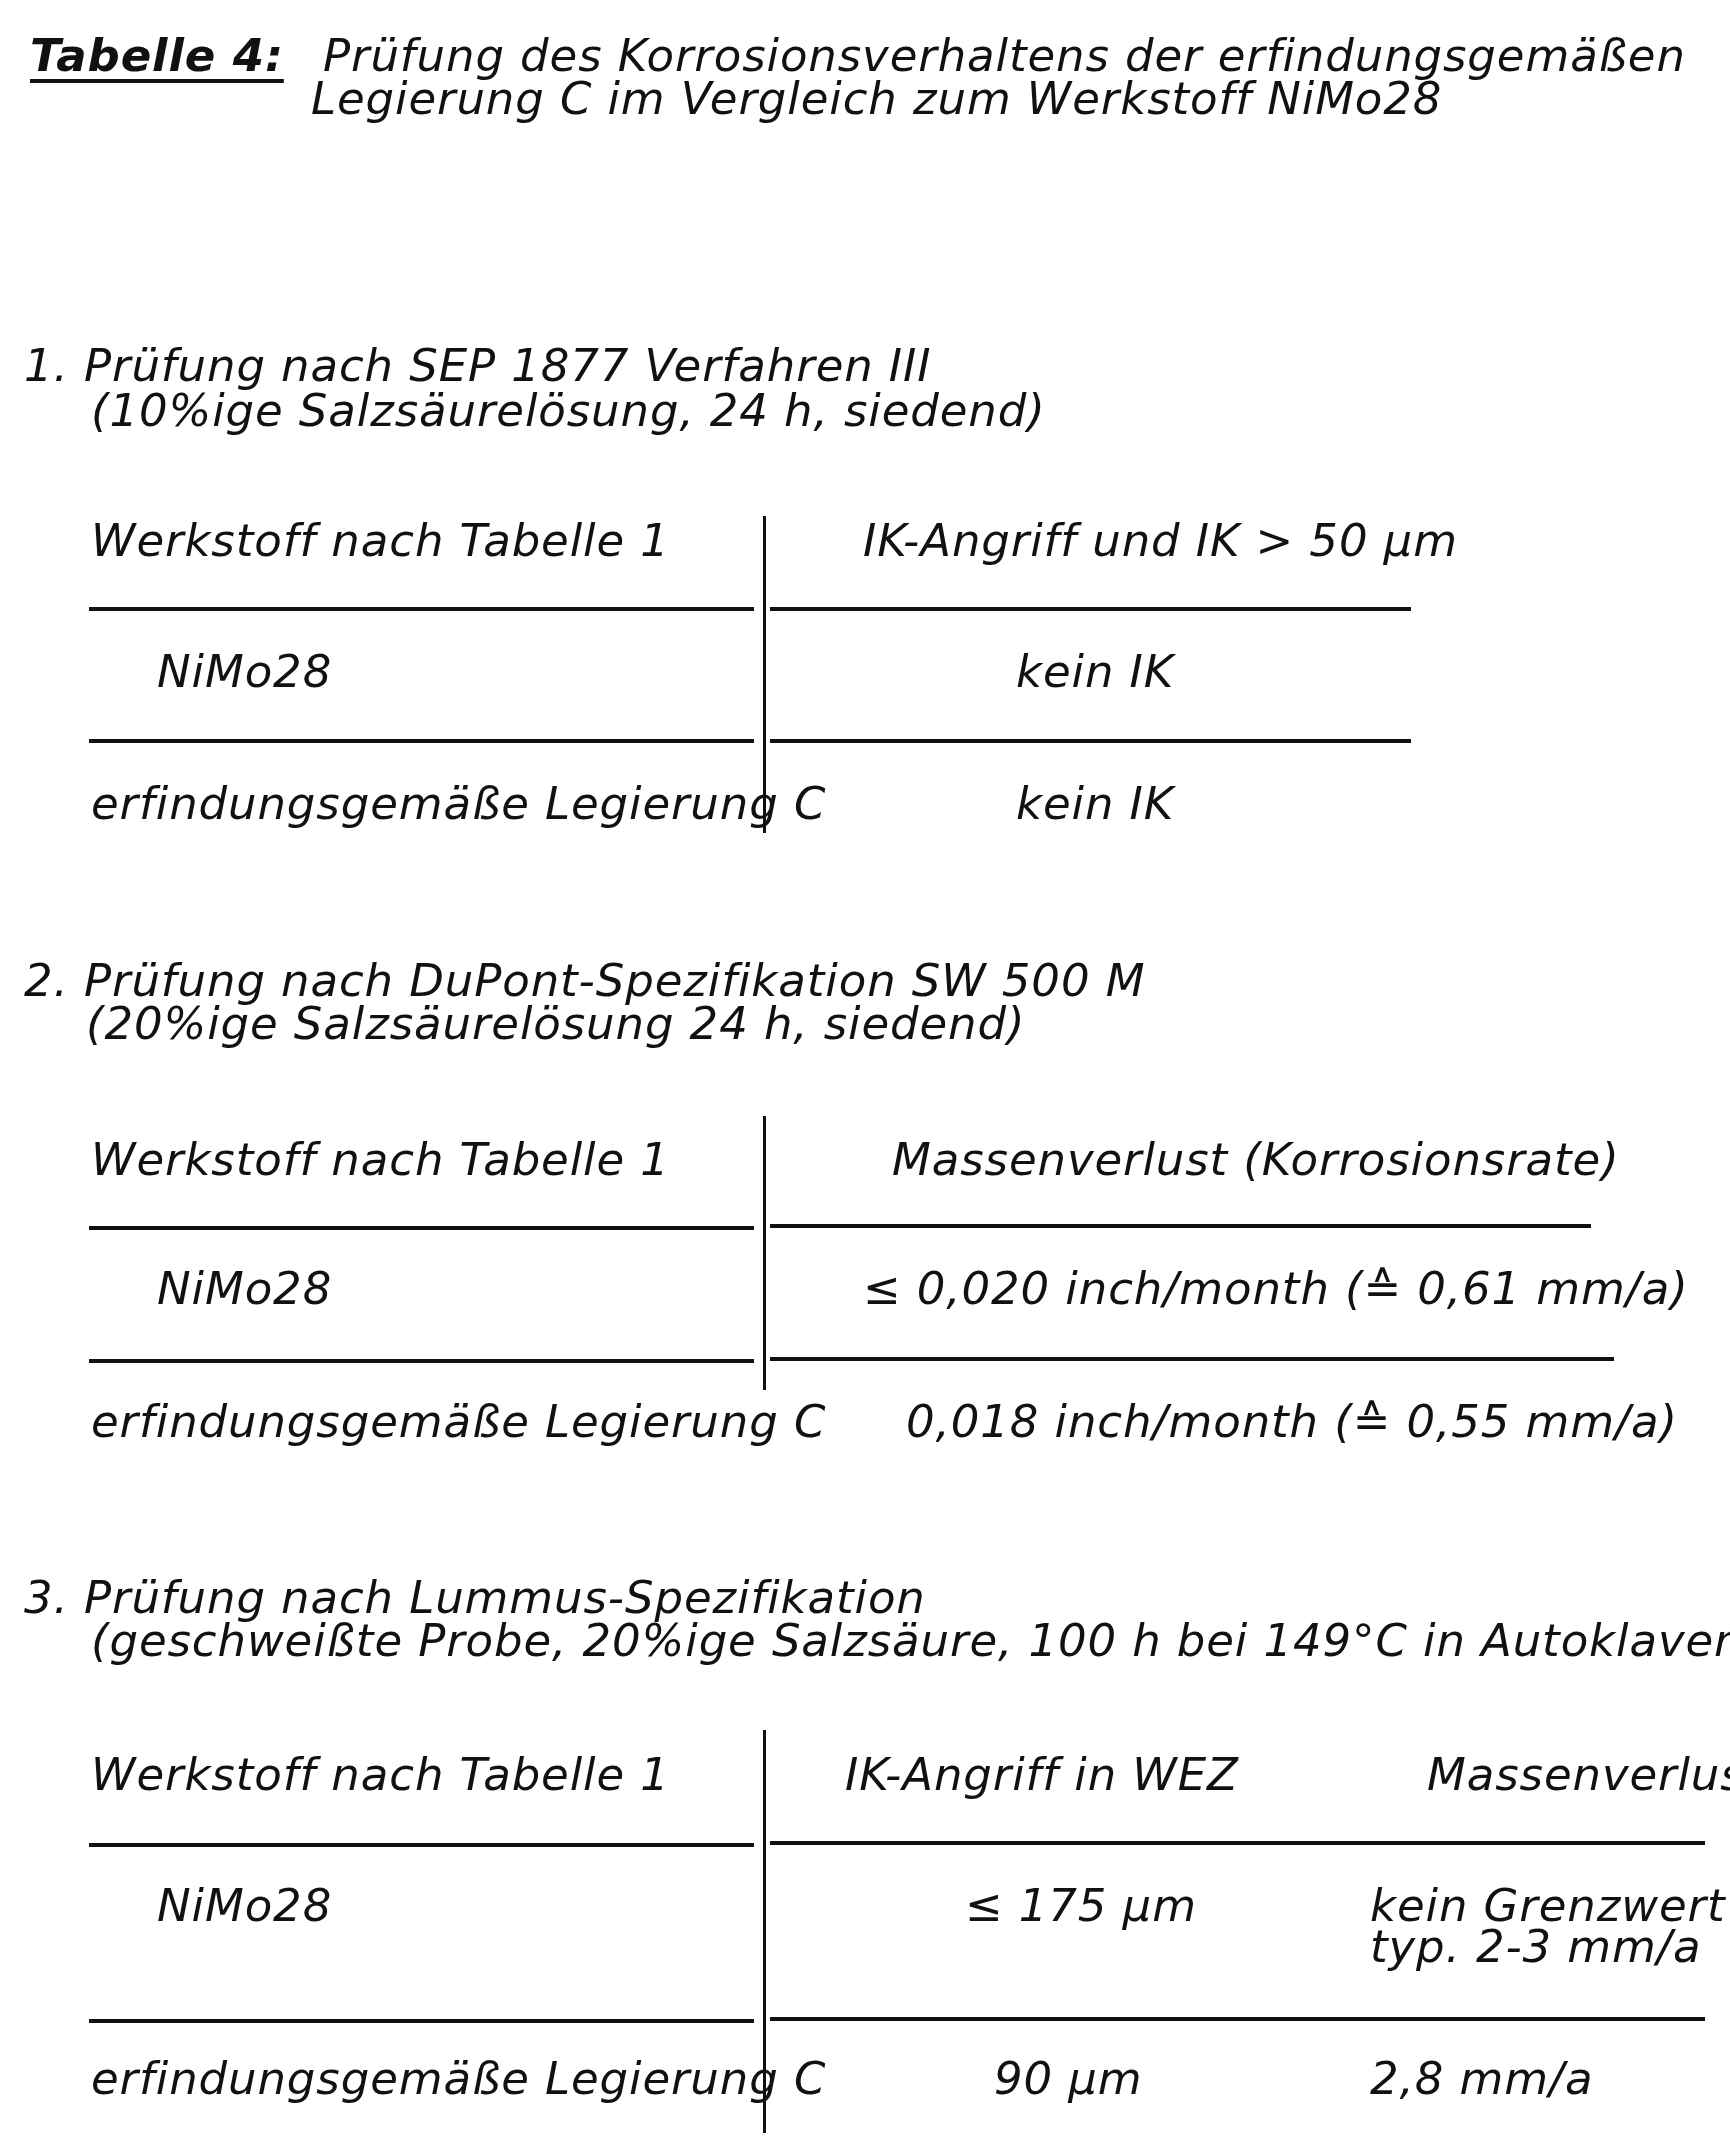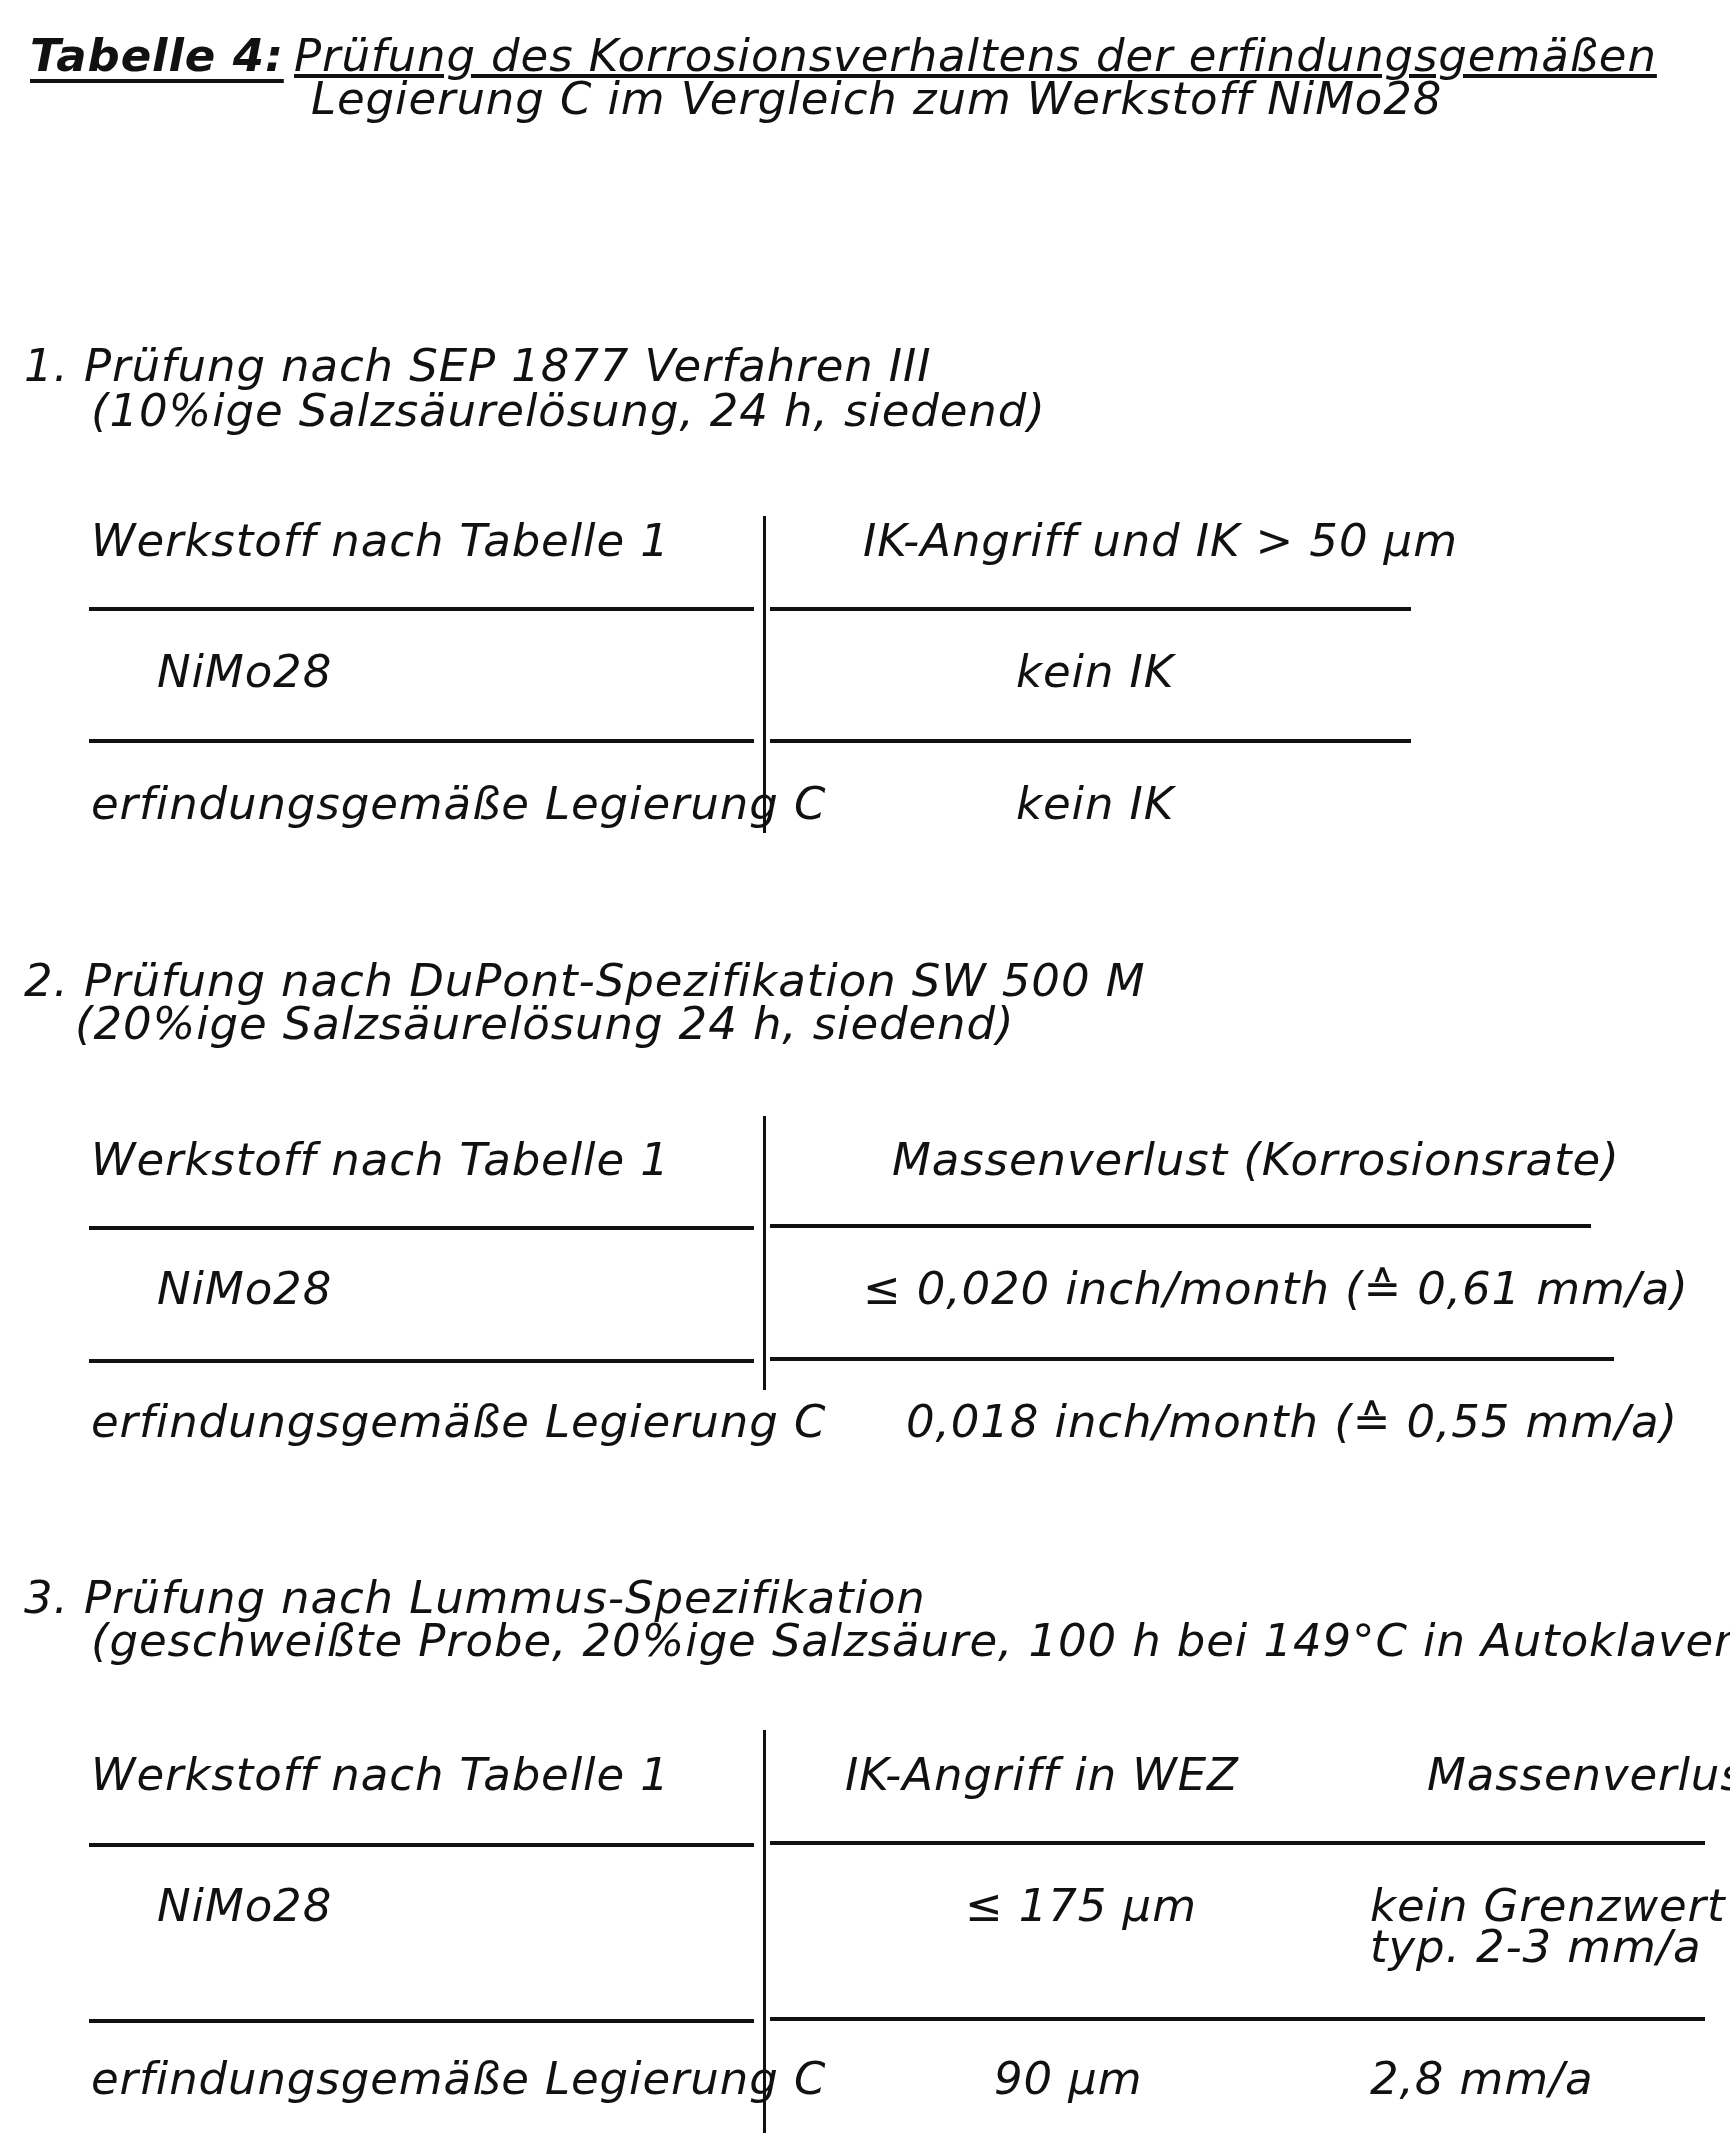--- a/index.html
+++ b/index.html
@@ -7,42 +7,42 @@
          font-family:"DejaVu Sans", sans-serif; color:#111; }
   .it { font-style:italic; font-size:45px; letter-spacing:0.9px; white-space:nowrap; position:absolute; line-height:41px; }
   .title-label { font-weight:bold; text-decoration:underline; text-decoration-thickness:3.7px; text-underline-offset:7.5px; }
   .hline { position:absolute; height:3.7px; background:#111; }
   .vline { position:absolute; width:2.8px; background:#111; }
 </style>
 </head>
 <body>
 
 <div class="it title-label" style="left:30px; top:35px;">Tabelle 4:</div>
-<div class="it" style="left:294px; top:35px;text-decoration:underline;">Prüfung des Korrosionsverhaltens der erfindungsgemäßen</div>
+<div class="it" style="left:323px; top:35px;">Prüfung des Korrosionsverhaltens der erfindungsgemäßen</div>
 <div class="it" style="left:311px; top:78px;">Legierung C im Vergleich zum Werkstoff NiMo28</div>
 
 <div class="it" style="left:24px; top:345px;">1. Prüfung nach SEP 1877 Verfahren III</div>
 <div class="it" style="left:91px; top:390px;">(10%ige Salzsäurelösung, 24 h, siedend)</div>
 
 <div>
   <div class="it" style="left:91px; top:520px;">Werkstoff nach Tabelle 1</div>
   <div class="it" style="left:863px; top:520px;">IK-Angriff und IK &gt; 50 µm</div>
   <div class="vline" style="left:763px; top:516px; height:317px;"></div>
   <div class="hline" style="left:89px; top:607px; width:665px;"></div>
   <div class="hline" style="left:770px; top:607px; width:641px;"></div>
   <div class="it" style="left:157px; top:651px;">NiMo28</div>
   <div class="it" style="left:1016px; top:651px;">kein IK</div>
   <div class="hline" style="left:89px; top:739px; width:665px;"></div>
   <div class="hline" style="left:770px; top:739px; width:641px;"></div>
   <div class="it" style="left:91px; top:783px;">erfindungsgemäße Legierung C</div>
   <div class="it" style="left:1016px; top:783px;">kein IK</div>
 </div>
 
 <div class="it" style="left:24px; top:960px;">2. Prüfung nach DuPont-Spezifikation SW 500 M</div>
-<div class="it" style="left:75px; top:1003px;">(20%ige Salzsäurelösung 24 h, siedend)</div>
+<div class="it" style="left:86px; top:1003px;">(20%ige Salzsäurelösung 24 h, siedend)</div>
 
 <div>
   <div class="it" style="left:91px; top:1139px;">Werkstoff nach Tabelle 1</div>
   <div class="it" style="left:861px; top:1139px;margin-left:31px;">Massenverlust (Korrosionsrate)</div>
   <div class="vline" style="left:763px; top:1116px; height:274px;"></div>
   <div class="hline" style="left:89px; top:1226px; width:665px;"></div>
   <div class="hline" style="left:770px; top:1224px; width:821px;"></div>
   <div class="it" style="left:157px; top:1268px;">NiMo28</div>
   <div class="it" style="left:863px; top:1268px;">≤ 0,020 inch/month (≙ 0,61 mm/a)</div>
   <div class="hline" style="left:89px; top:1359px; width:665px;"></div>

